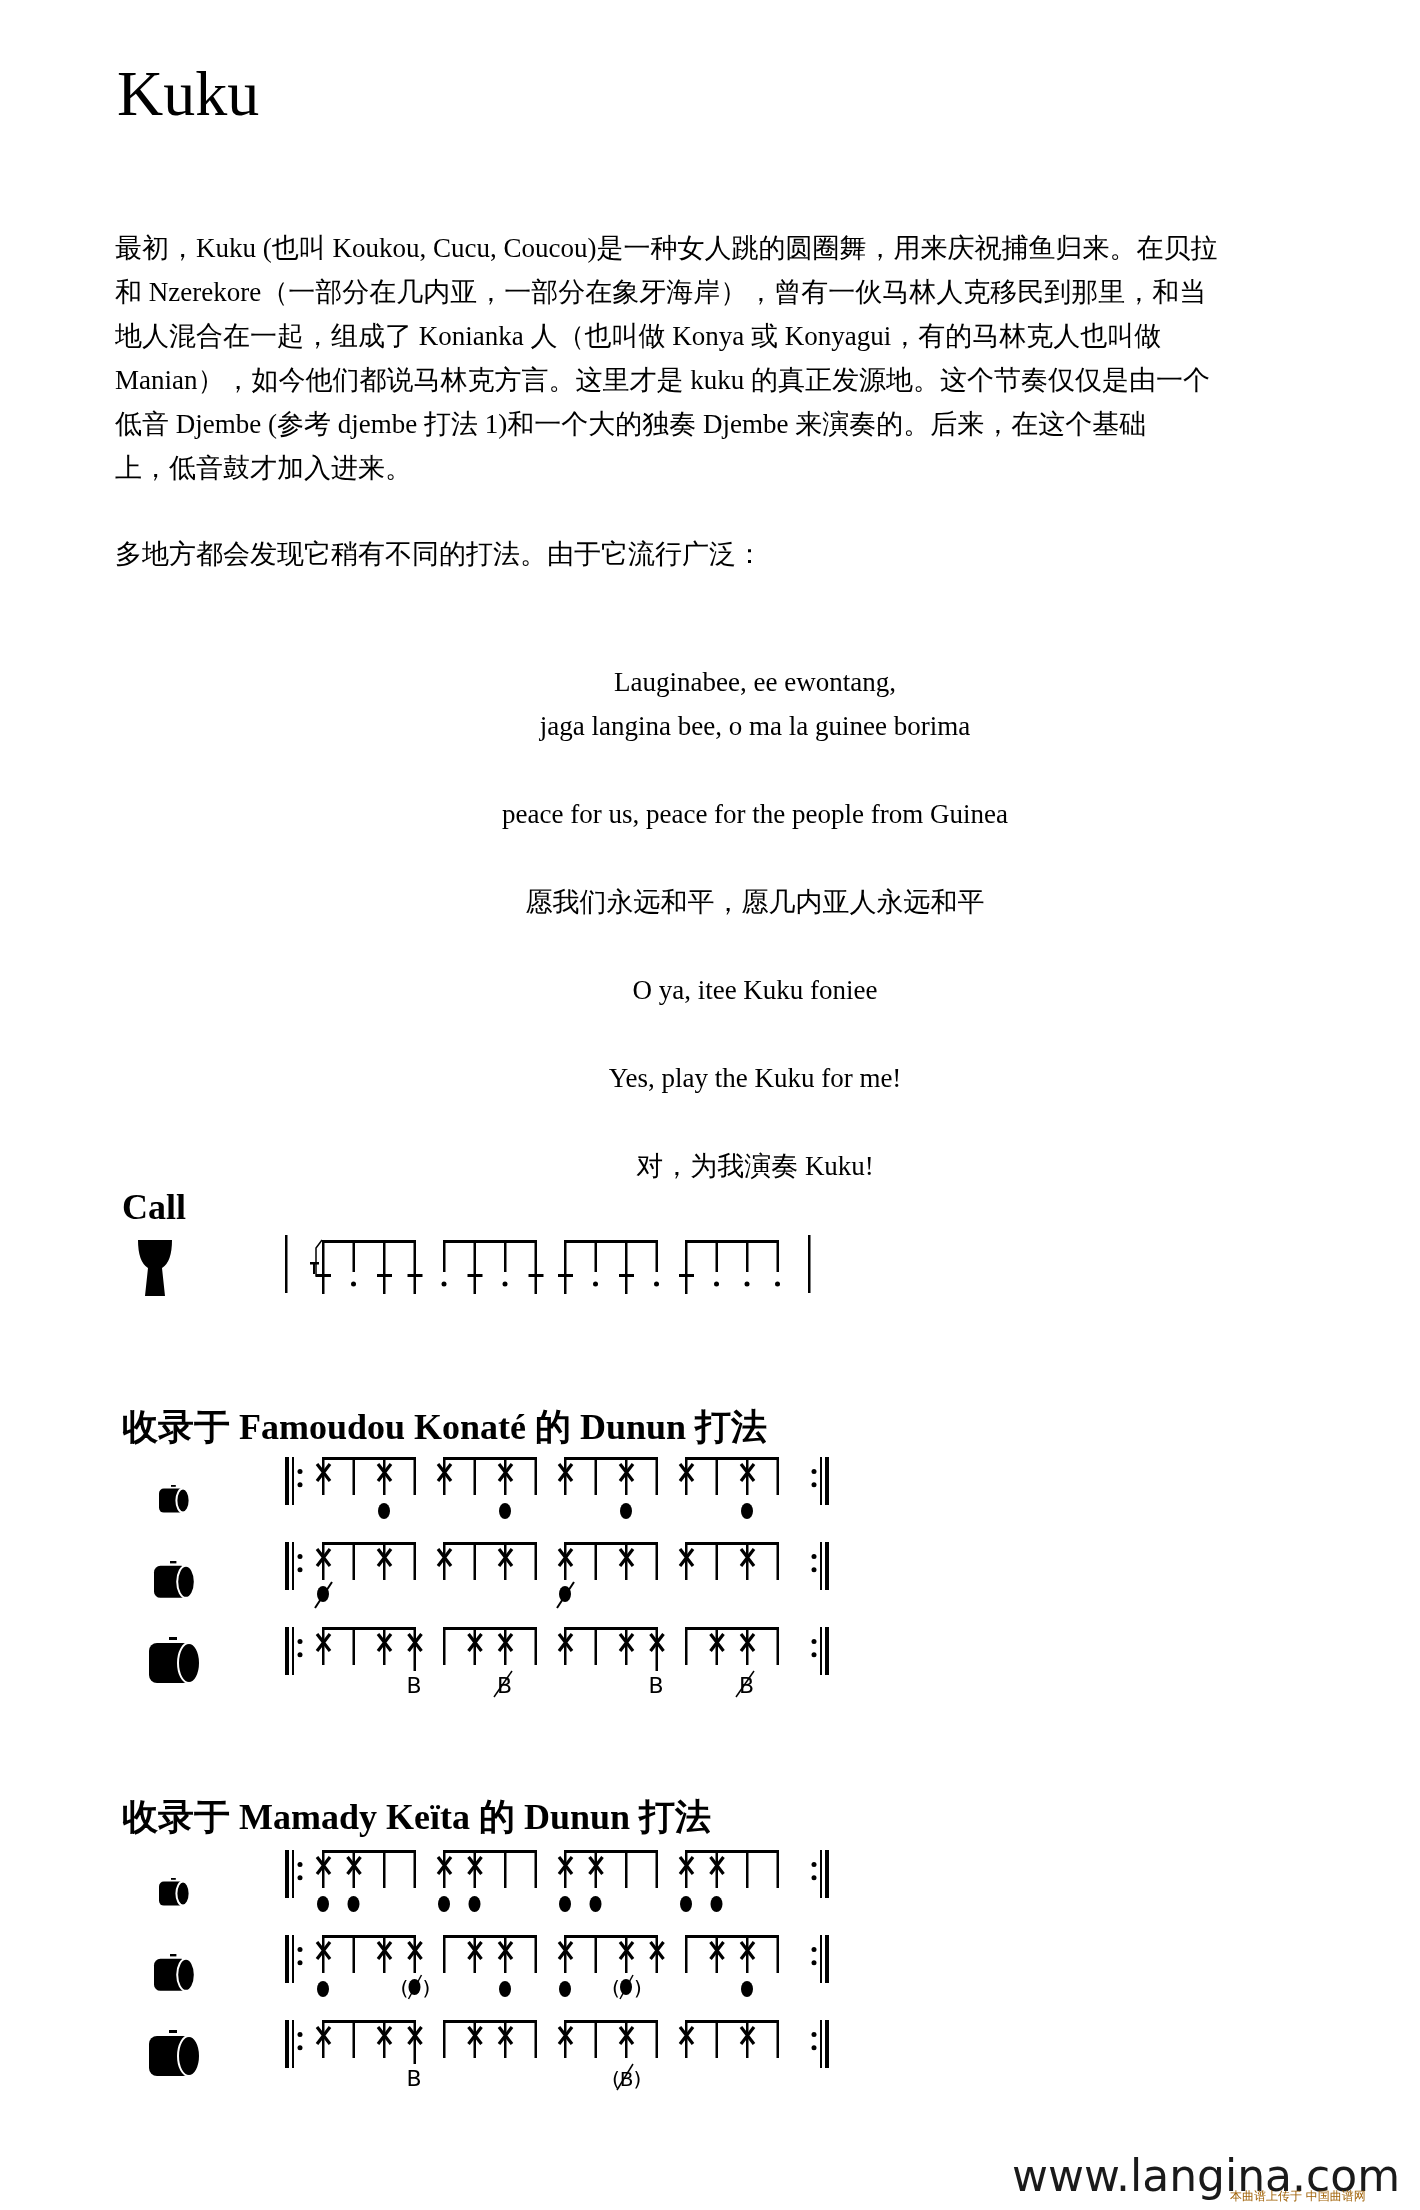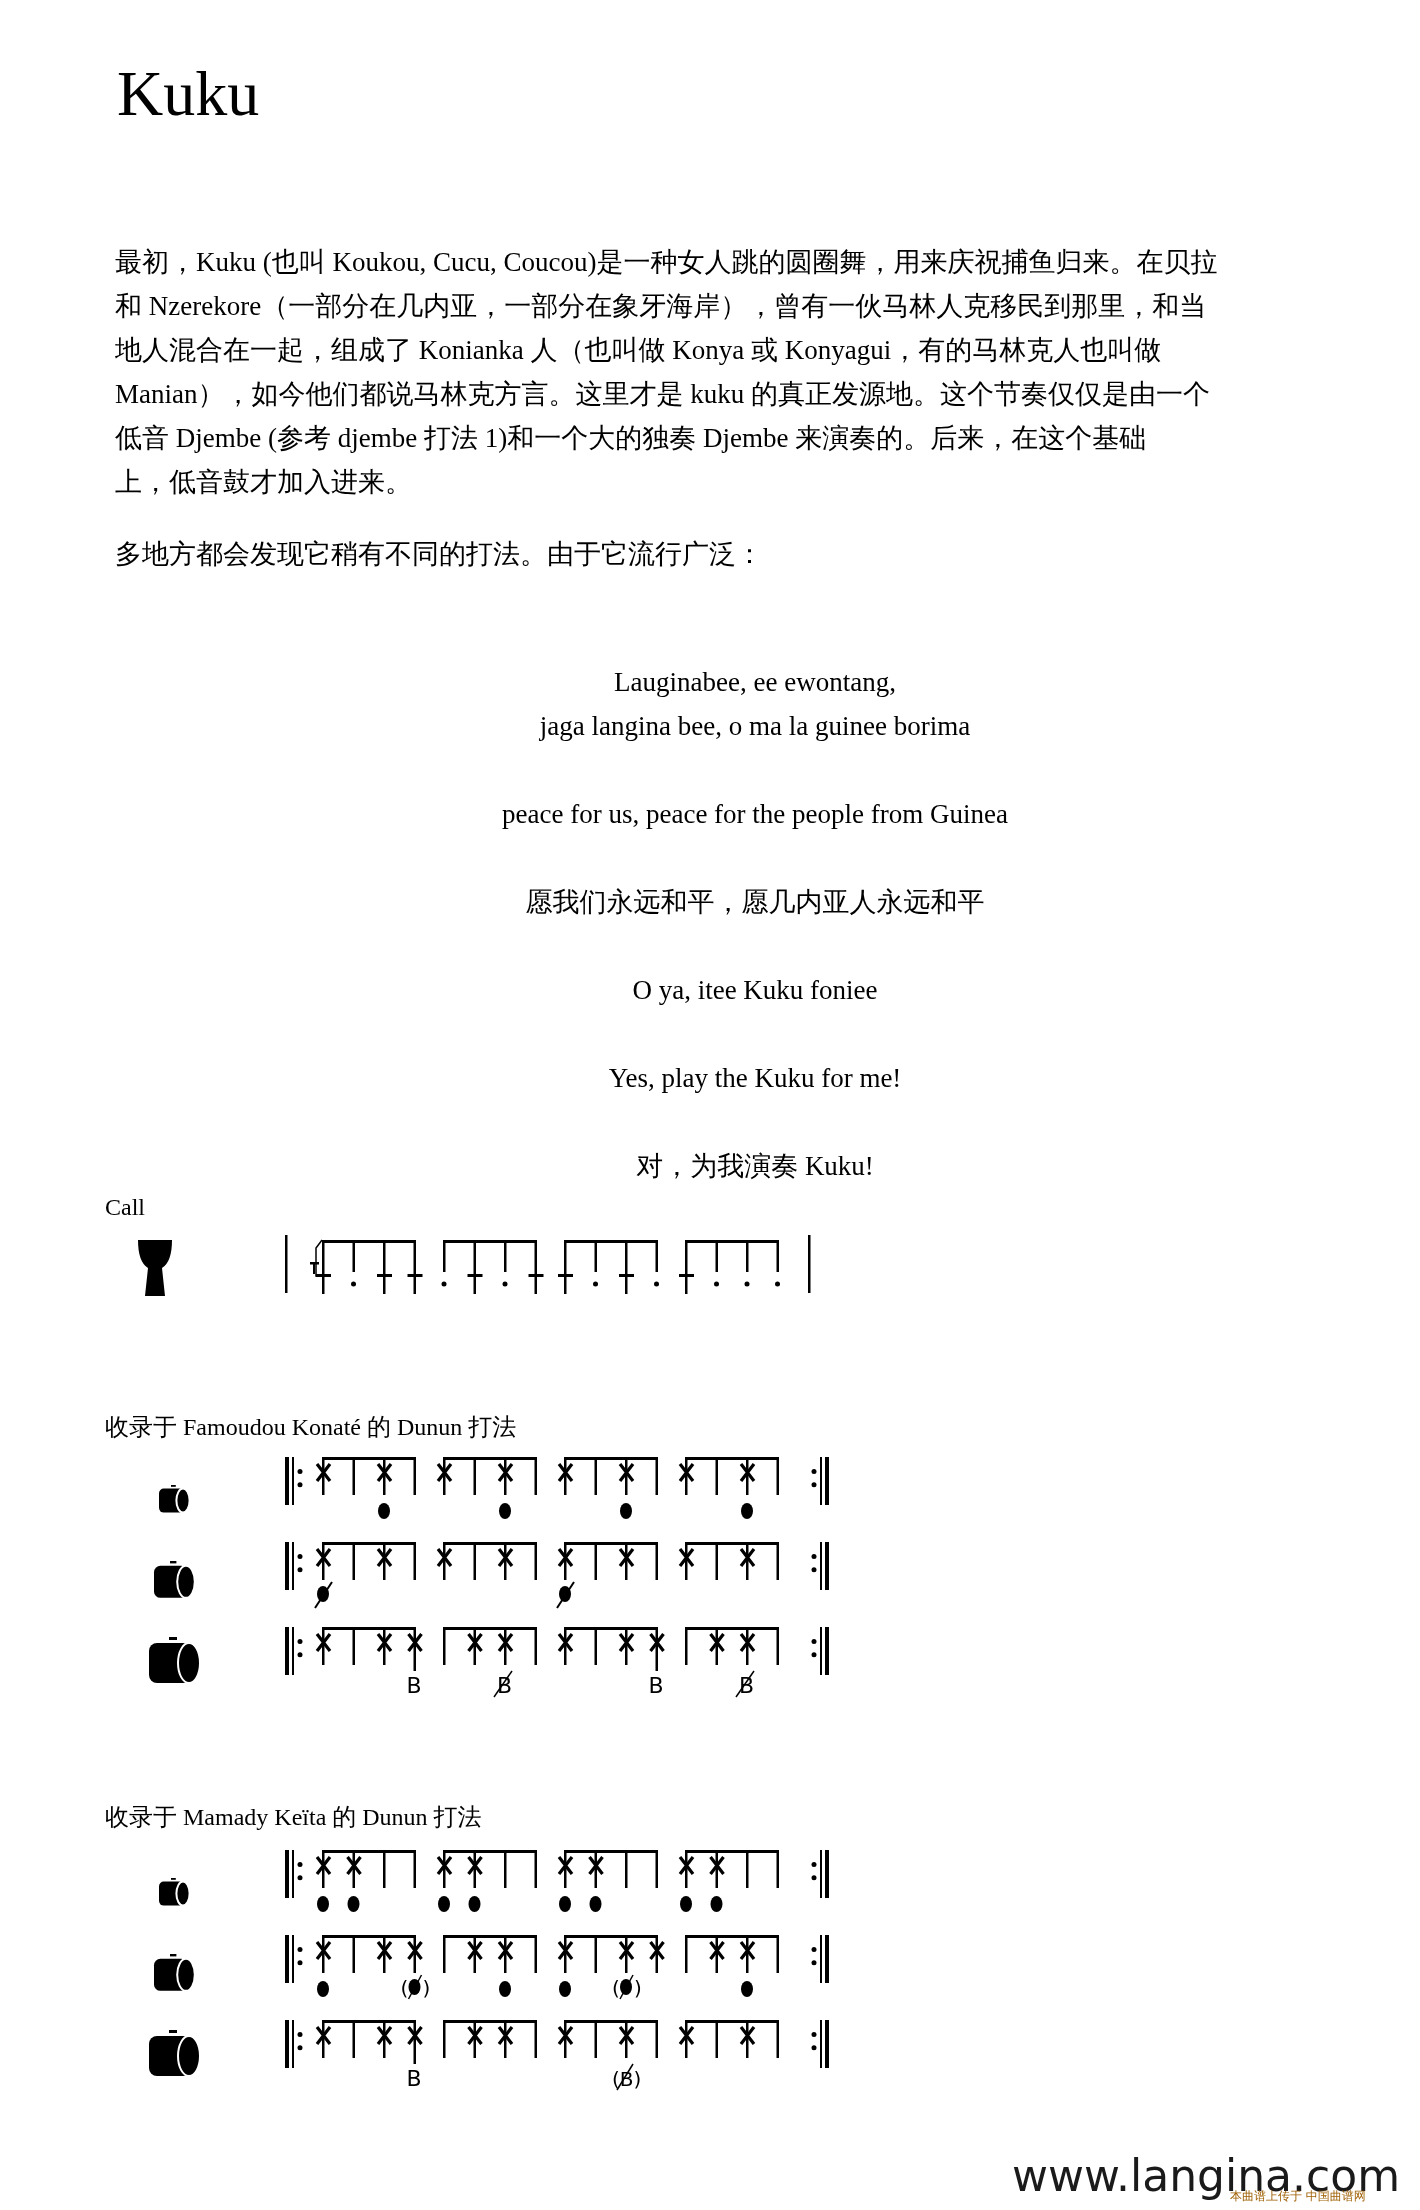--- a/index.html
+++ b/index.html
@@ -4,34 +4,34 @@
 <style>
   html, body { margin: 0; padding: 0; background: #ffffff; }
   body { width: 1420px; height: 2210px; position: relative; overflow: hidden;
          font-family: "Liberation Serif", "DejaVu Serif", serif; color: #000; }
   .title { position: absolute; left: 113px; top: 52px; font-size: 64px; line-height: 76px; margin: 4px; font-weight: normal; }
   .para { position: absolute; left: 115px; width: 1210px; font-size: 27px; line-height: 44px; margin: 0; text-align: justify; }
   .para .line { display: block; white-space: nowrap; }
   .lyrics { position: absolute; left: 0; width: 1510px; top: 660px; text-align: center; font-size: 27px; }
   .lyrics .ly { display: block; line-height: 44px; height: 44px; }
   .lyrics .gap { display: block; height: 44px; }
-  .label { position: absolute; left: 105px; font-size: 24px; line-height: 34px; white-space: nowrap; }
+  .label { position: absolute; left: 122px; font-size: 36px; line-height: 34px; white-space: nowrap; font-weight: bold; }
   .row { position: absolute; left: 0; width: 1420px; height: 80px; }
   .drum-icon { position: absolute; }
   svg { position: absolute; overflow: visible; }
   .watermark { position: absolute; right: 20px; top: 2150px; font-family: "DejaVu Sans", sans-serif;
                font-size: 44px; color: #1a1a1a; letter-spacing: 0px; }
   .watermark-sub { position: absolute; left: 1230px; top: 2188px; font-family: "DejaVu Sans", sans-serif; font-size: 12px; color: #a16207; }
 </style>
 </head>
 <body>
 
 <h1 class="title">Kuku</h1>
 
-<div class="para" id="para0" style="top:240px">
+<div class="para" id="para0" style="top:226px">
     <span class="line">最初，Kuku (也叫  Koukou, Cucu, Coucou)是一种女人跳的圆圈舞，用来庆祝捕鱼归来。在贝拉</span>
     <span class="line">和  Nzerekore（一部分在几内亚，一部分在象牙海岸），曾有一伙马林人克移民到那里，和当</span>
     <span class="line">地人混合在一起，组成了  Konianka  人（也叫做  Konya  或  Konyagui，有的马林克人也叫做</span>
     <span class="line">Manian），如今他们都说马林克方言。这里才是  kuku  的真正发源地。这个节奏仅仅是由一个</span>
     <span class="line">低音  Djembe (参考  djembe  打法  1)和一个大的独奏  Djembe  来演奏的。后来，在这个基础</span>
     <span class="line">上，低音鼓才加入进来。</span>
   </div>
 <div class="para" id="para1" style="top:532px">
     <span class="line">多地方都会发现它稍有不同的打法。由于它流行广泛：</span>
   </div>

